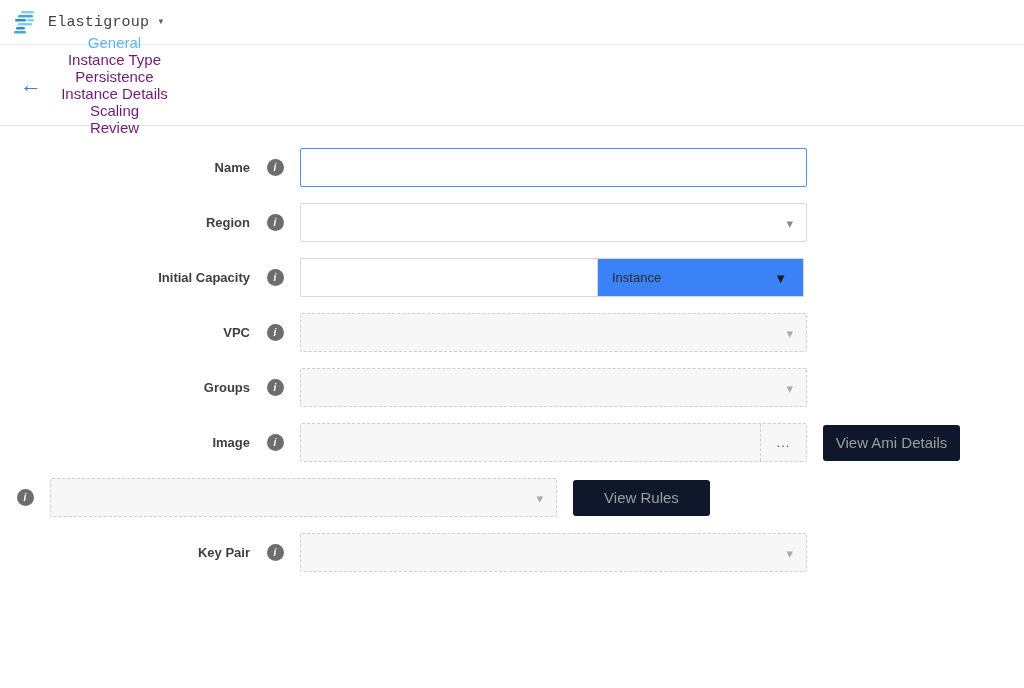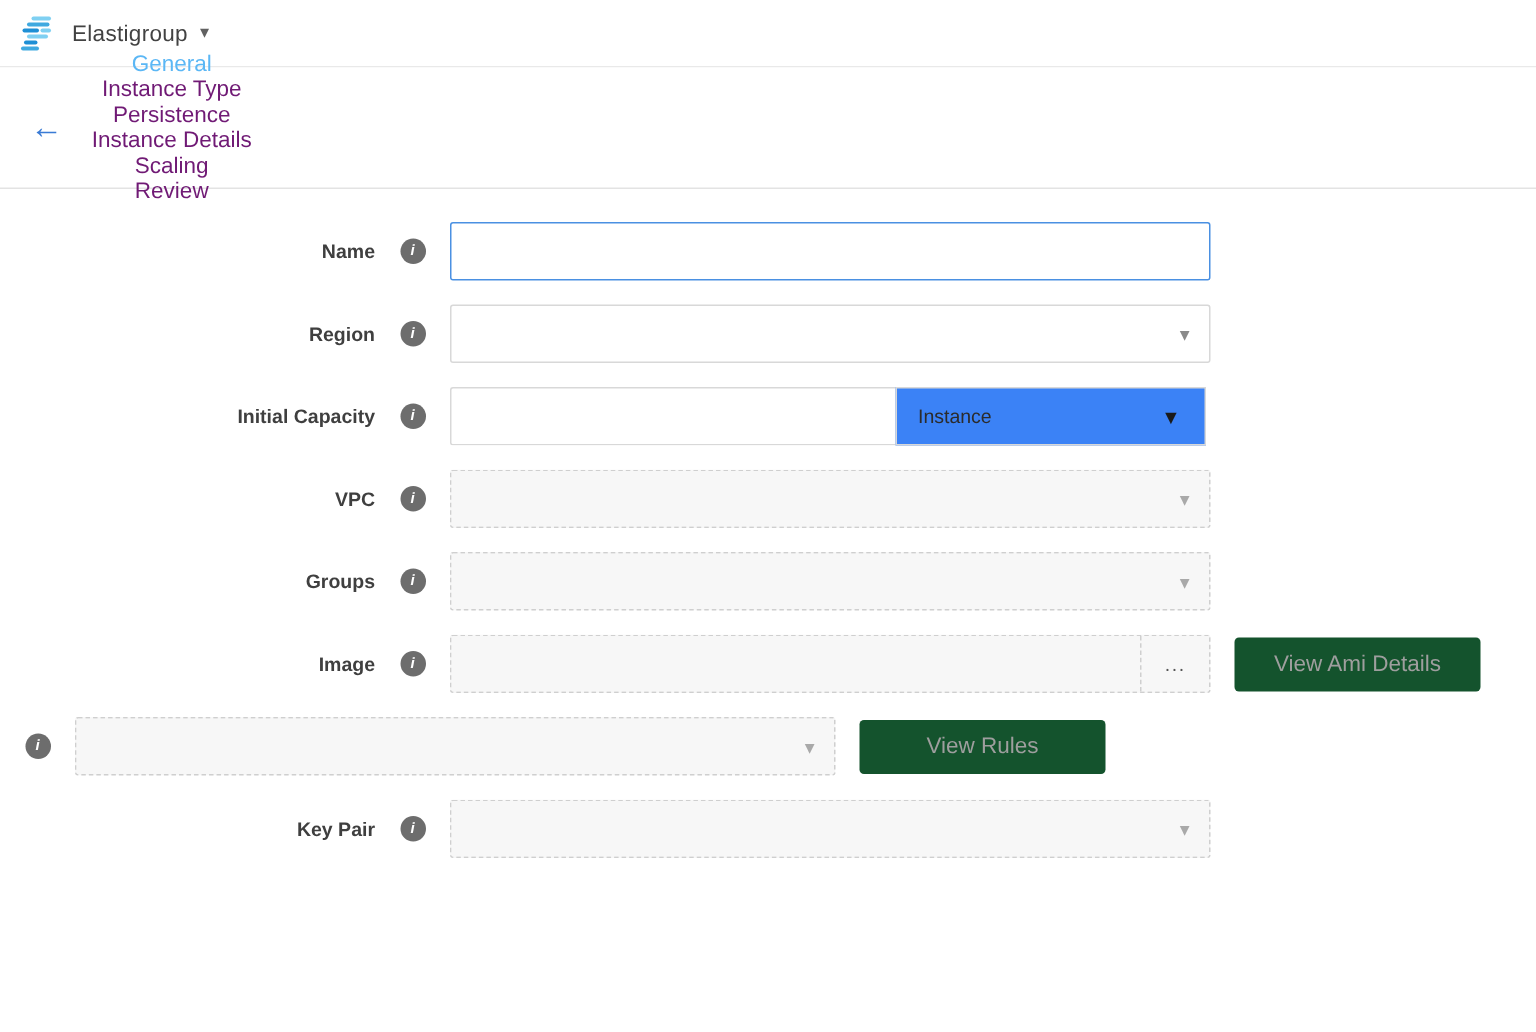--- a/index.html
+++ b/index.html
@@ -3,21 +3,21 @@
 <meta charset="utf-8">
 <style>
   * { margin:0; padding:0; box-sizing:border-box; }
   html,body { width:1024px; height:688px; background:#ffffff;
     font-family:"Liberation Sans", sans-serif; color:#424242; overflow:hidden; }
 
   
   .topbar { height:45px; display:flex; align-items:center; padding-left:12px;
     border-bottom:1px solid #e9e9e9; background:#fff; }
   .logo { width:28px; height:26px; margin-right:8px; }
-  .app-switcher { display:flex; cursor:pointer; }
+  .app-switcher { display:flex; cursor:pointer;font-family:Liberation Mono, monospace; }
   .app-name { font-size:15px; color:#424242; letter-spacing:.2px; }
   .topbar-caret { font-size:12px; color:#616161; margin-left:8px; }
 
   
   .tabbar { height:81px; display:flex; align-items:center;
     border-bottom:1px solid #e3e3e3; background:#fff; position:relative; }
   .back-btn { width:34px; margin-left:14px; font-size:22px; color:#3a7bd5;
     cursor:pointer; text-align:center; flex:0 0 auto; }
   .tabs { display:flex; margin-left:6px;flex-direction:column; }
   .tab { width:121px; text-align:center; font-size:15px; color:#701a75;
@@ -59,21 +59,21 @@
   .unit-select .caret-solid { position:absolute; right:16px; top:50%;
     transform:translateY(-50%); font-size:13px; color:#1a1a1a; }
 
   .browse-wrap { width:507px; height:39px; display:flex;
     border:1px dashed #cfcfcf; border-radius:2px; background:#f7f7f7; }
   .browse-input { flex:1; }
   .browse-btn { width:46px; border-left:1px dashed #cfcfcf; display:flex;
     align-items:center; justify-content:center; font-size:13px; color:#555;
     letter-spacing:1px; }
 
-  .side-btn { height:36px; width:164px; margin-left:16px; background:#14532d;
+  .side-btn { height:36px; width:137px; margin-left:16px; background:#0f172a;
     border:none; border-radius:3px; color:#9e9e9e; font-size:15px;
     font-family:"Liberation Sans", sans-serif; }
 </style>
 </head>
 <body>
 
 <div class="topbar">
   <svg class="logo" viewBox="0 0 28 26">
     <rect x="9" y="2" width="13" height="2.6" rx="1.3" fill="#7fd0f2"></rect>
     <rect x="6" y="6" width="15" height="2.6" rx="1.3" fill="#3fa9e0"></rect>

